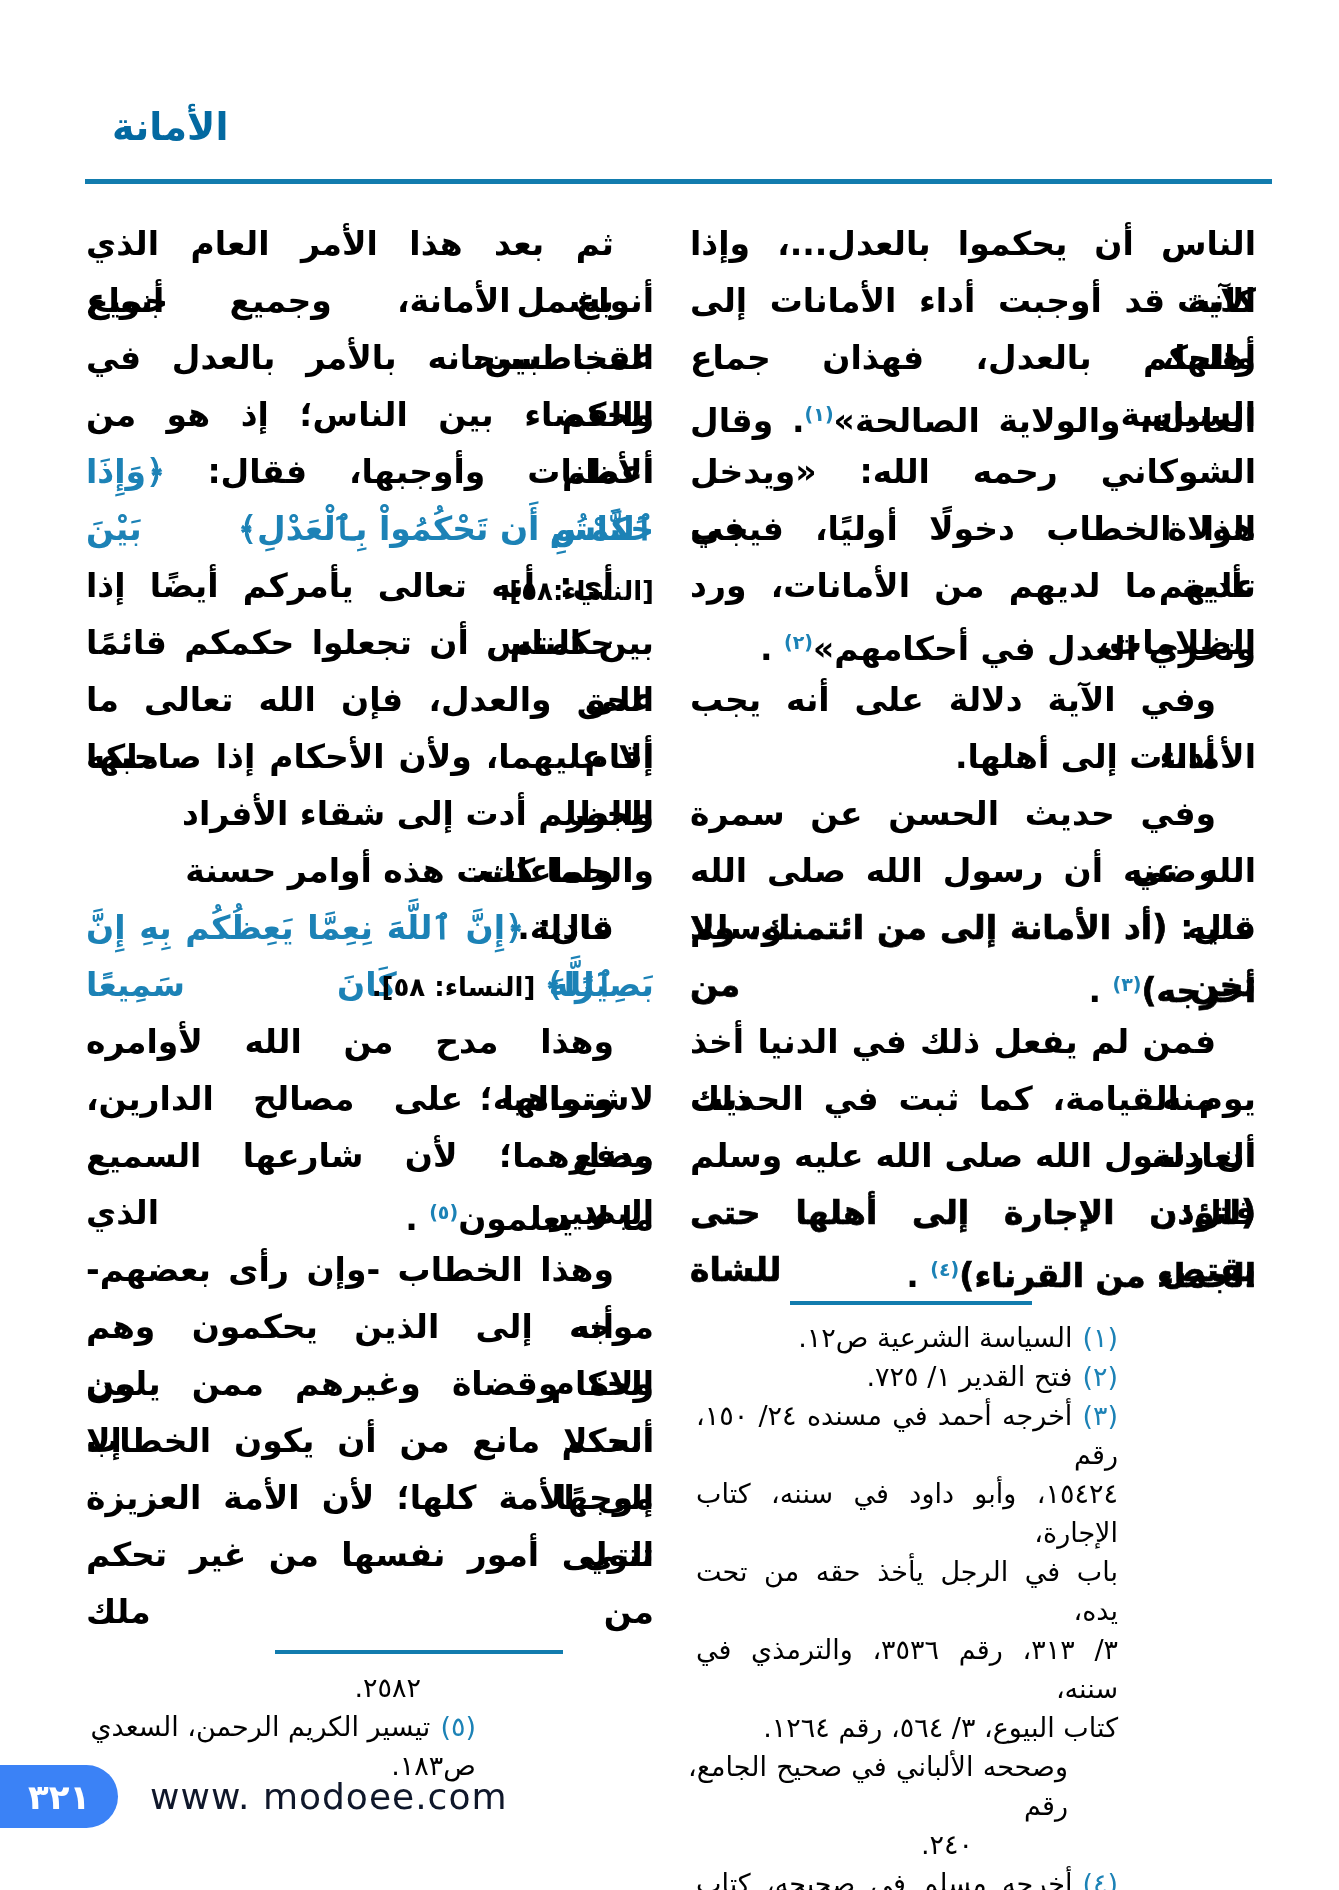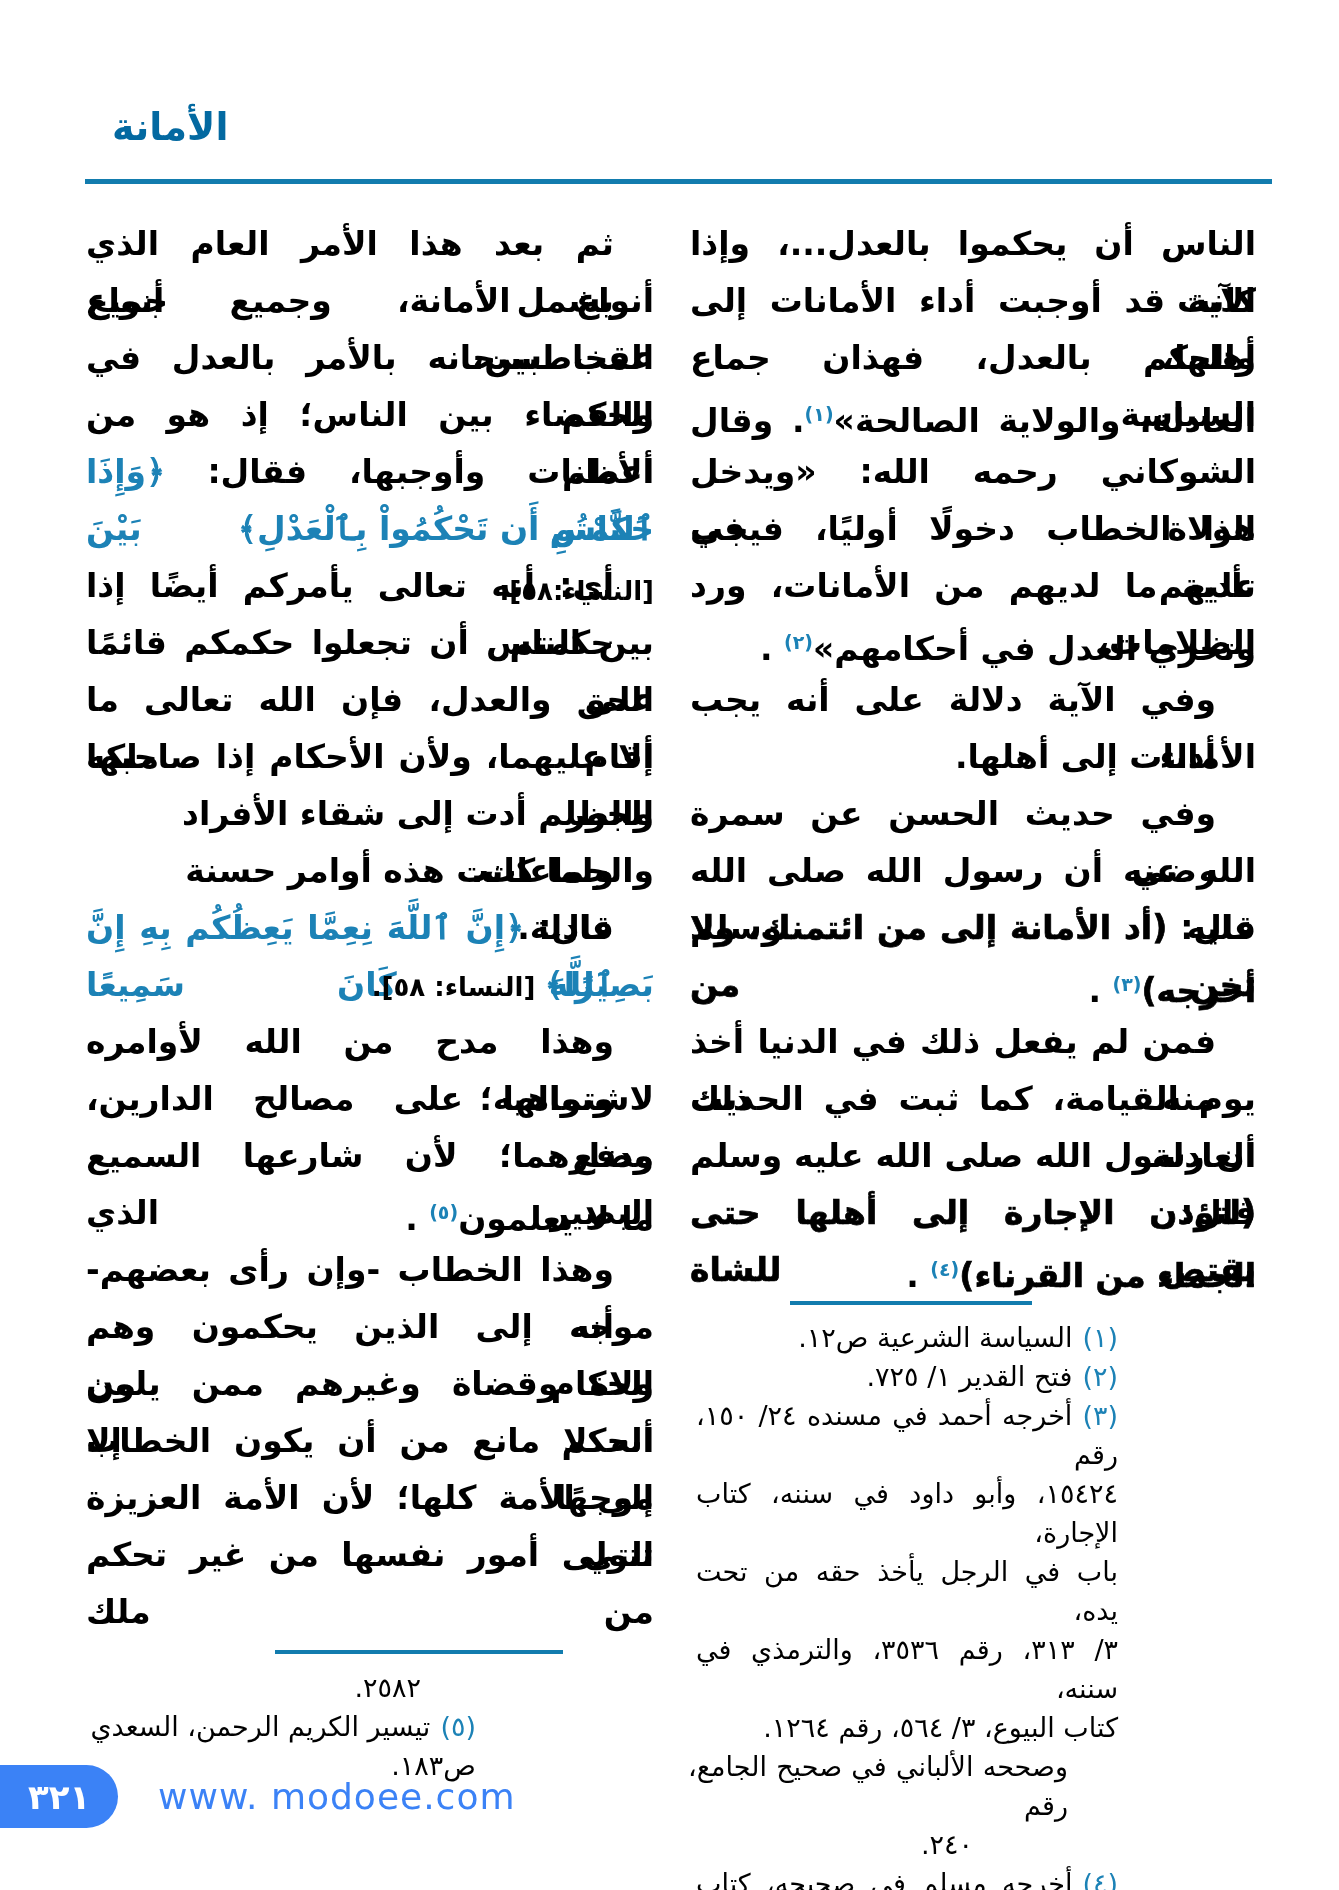--- a/index.html
+++ b/index.html
@@ -42,22 +42,22 @@
   .fn-line.just{text-align:justify;text-align-last:justify;margin-left:8px;}
   .fn-marker{color:#1c82b6;margin-left:10px;}
   
   .page-badge{
     position:absolute;left:0;top:1765px;width:118px;height:63px;
     background:#3b82f6;border-radius:0 32px 32px 0;
     display:flex;align-items:center;justify-content:center;
     color:#fff;font-size:34px;font-weight:bold;
   }
   .website{
-    position:absolute;left:158px;top:1776px;direction:ltr;
-    color:#3b82f6;font-size:36px;letter-spacing:1px;
+    position:absolute;left:150px;top:1776px;direction:ltr;
+    color:#0f172a;font-size:36px;letter-spacing:1px;
   }
 </style>
 </head>
 <body>
 
 <div class="page">
 
   <div class="chapter-title">الأمانة</div>
   <div class="header-rule"></div>
 

